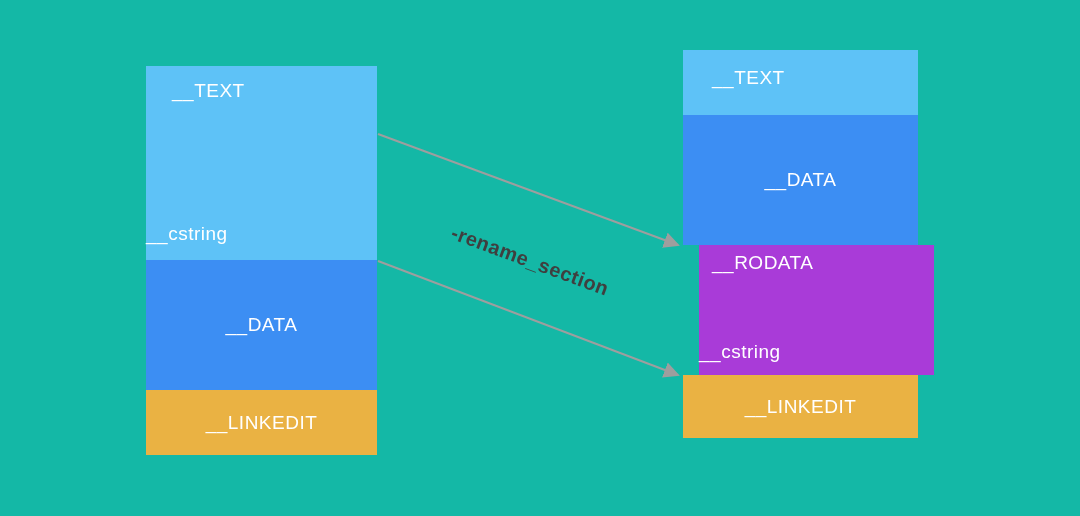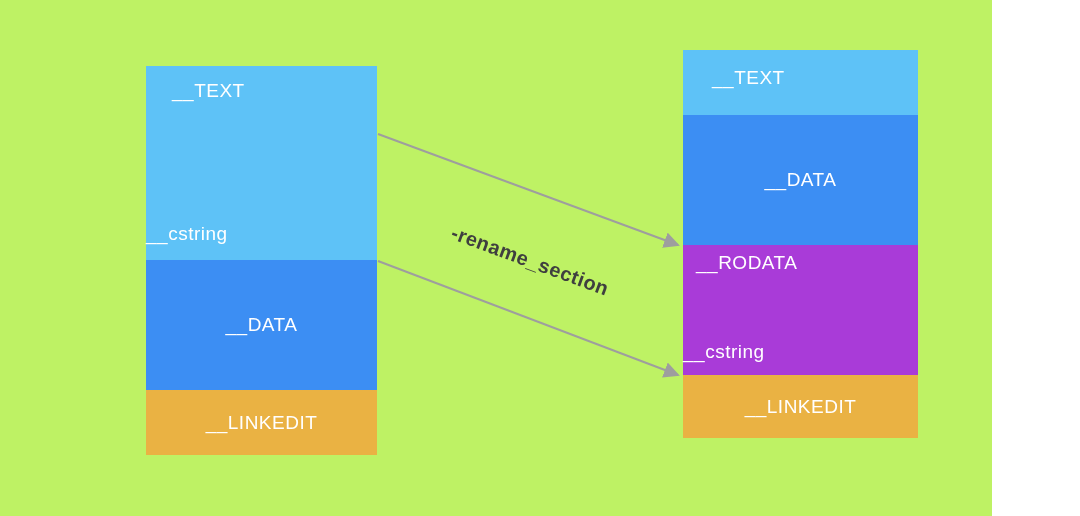--- a/index.html
+++ b/index.html
@@ -3,23 +3,23 @@
 <meta charset="utf-8">
 <style>
   html, body {
     margin: 0;
     padding: 0;
     background: #ffffff;
     font-family: "Liberation Sans", "DejaVu Sans", sans-serif;
   }
   .canvas {
     position: relative;
-    width: 992px;
+    width: 1080px;
     height: 516px;
-    background: #bef264;
+    background: #14b8a6;
     overflow: hidden;
   }
   .column {
     position: absolute;
     display: flex;
     flex-direction: column;
   }
   .column.left  { left: 146px; top: 66px; width: 231px; height: 389px; }
   .column.right { left: 683px; top: 50px; width: 235px; height: 388px; }
 
@@ -31,21 +31,21 @@
     font-size: 19px;
     letter-spacing: 0.5px;
   }
   
   .left .seg-0 { height: 194px; }
   .left .seg-1 { height: 130px; display: flex; align-items: center; justify-content: center; }
   .left .seg-2 { height: 65px;  display: flex; align-items: center; justify-content: center; }
   
   .right .seg-0 { height: 65px; }
   .right .seg-1 { height: 130px; display: flex; align-items: center; justify-content: center; }
-  .right .seg-2 { height: 130px; }
+  .right .seg-2 { height: 130px; margin-left: 16px; }
   .right .seg-3 { height: 63px;  display: flex; align-items: center; justify-content: center; }
 
   .seg-label-topleft {
     position: absolute;
     top: 14px;
   }
   .left  .seg-0 .seg-label-topleft { left: 26px; }
   .right .seg-0 .seg-label-topleft { left: 29px; top: 17px; }
   .right .seg-2 .seg-label-topleft { left: 13px; top: 7px; }
 

